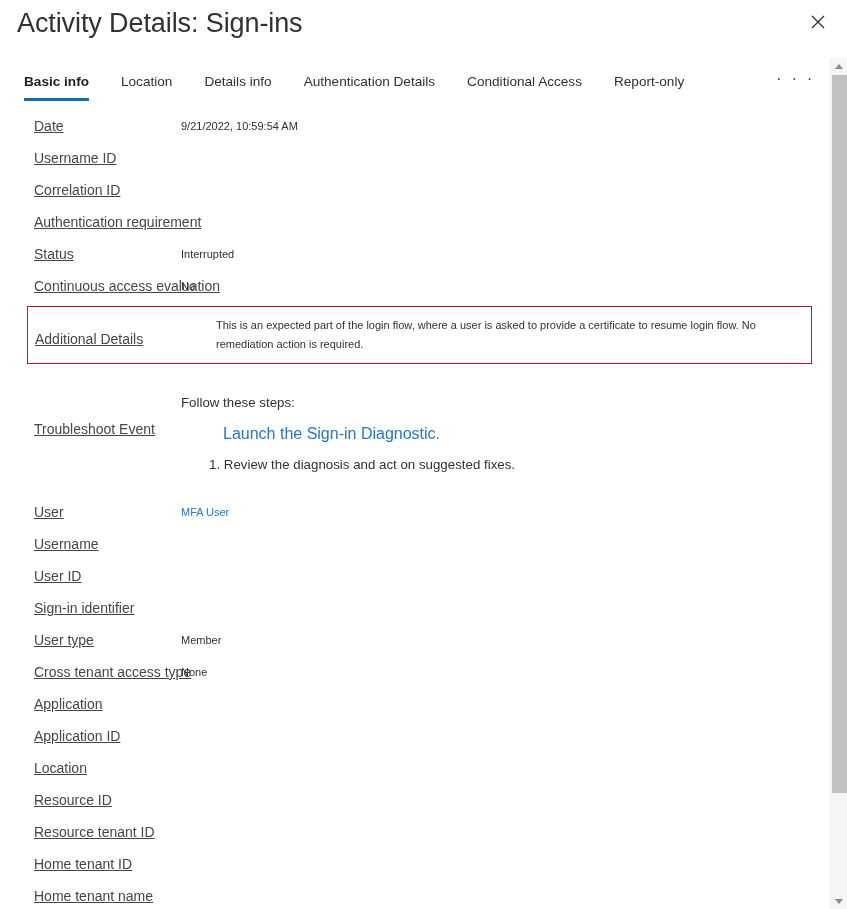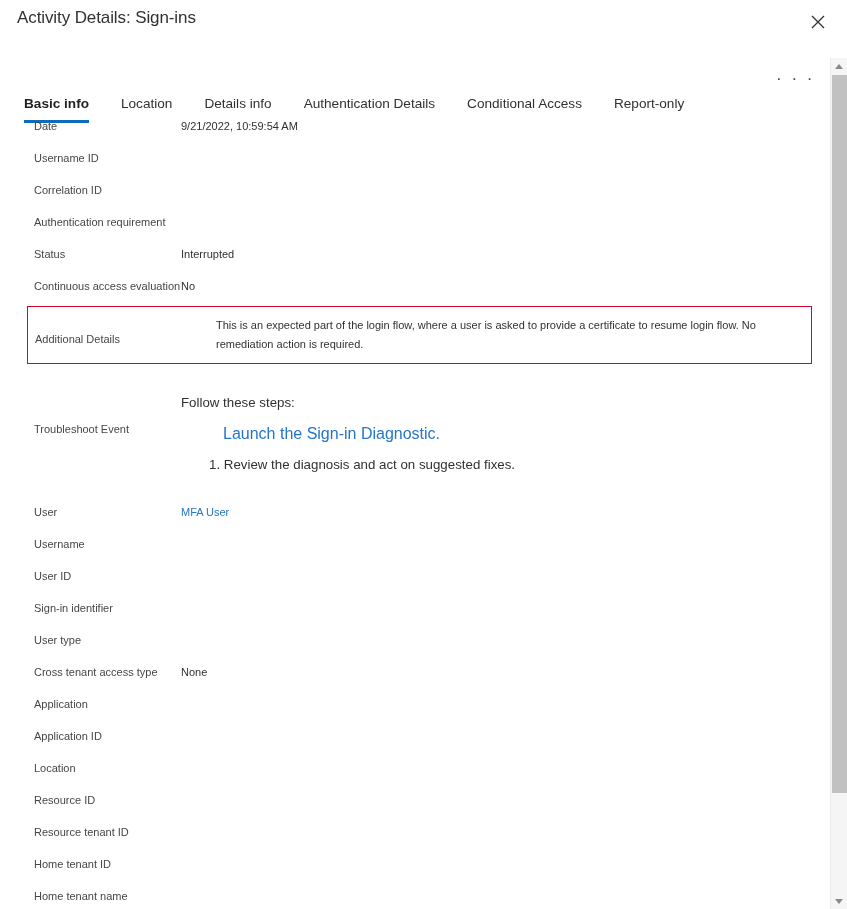--- a/index.html
+++ b/index.html
@@ -26,21 +26,21 @@
 
   
   .panel-header {
     position: relative;
     height: 58px;
   }
   .panel-title {
     position: absolute;
     left: 17px;
     top: 8px;
-    font-size: 17px;
+    font-size: 27px;
     font-weight: 400;
     color: #323130;
     letter-spacing: -0.1px;
     white-space: nowrap;
   }
   .close-btn {
     position: absolute;
     right: 15px;
     top: 8px;
     width: 28px;
@@ -63,21 +63,20 @@
     width: 847px;
     height: 36px;
   }
   .tabs {
     position: absolute;
     left: 24px;
     top: 0;
     display: flex;
     align-items: flex-start;
     gap: 0px;
-    margin-top: 22px;
   }
   .tab {
     position: relative;
     font-size: 13.6px;
     color: #323130;
     padding: 0 16px 10px 16px;
     white-space: nowrap;
     cursor: pointer;
     line-height: 19px;
   }
@@ -121,24 +120,25 @@
     display: flex;
     align-items: flex-start;
     min-height: 32px;
     padding: 0;
   }
   .row-label {
     width: 181px;
     flex: 0 0 181px;
     padding-left: 34px;
     box-sizing: border-box;
-    font-size: 11px;
+    font-size: 14px;
     color: #484644;
     line-height: 32px;
     white-space: nowrap;
+    text-decoration: underline;
   }
   .row-value {
     flex: 1 1 auto;
     font-size: 11px;
     color: #323130;
     line-height: 32px;
     padding-right: 12px;
   }
   .row-value.link {
     color: var(--link);
@@ -334,20 +334,21 @@
     <div class="row">
       <div class="row-label">User ID</div>
       <div class="row-value"></div>
     </div>
     <div class="row">
       <div class="row-label">Sign-in identifier</div>
       <div class="row-value"></div>
     </div>
     <div class="row">
       <div class="row-label">User type</div>
+      <div class="row-value">Member</div>
     </div>
     <div class="row">
       <div class="row-label">Cross tenant access type</div>
       <div class="row-value">None</div>
     </div>
     <div class="row">
       <div class="row-label">Application</div>
       <div class="row-value"></div>
     </div>
     <div class="row">

